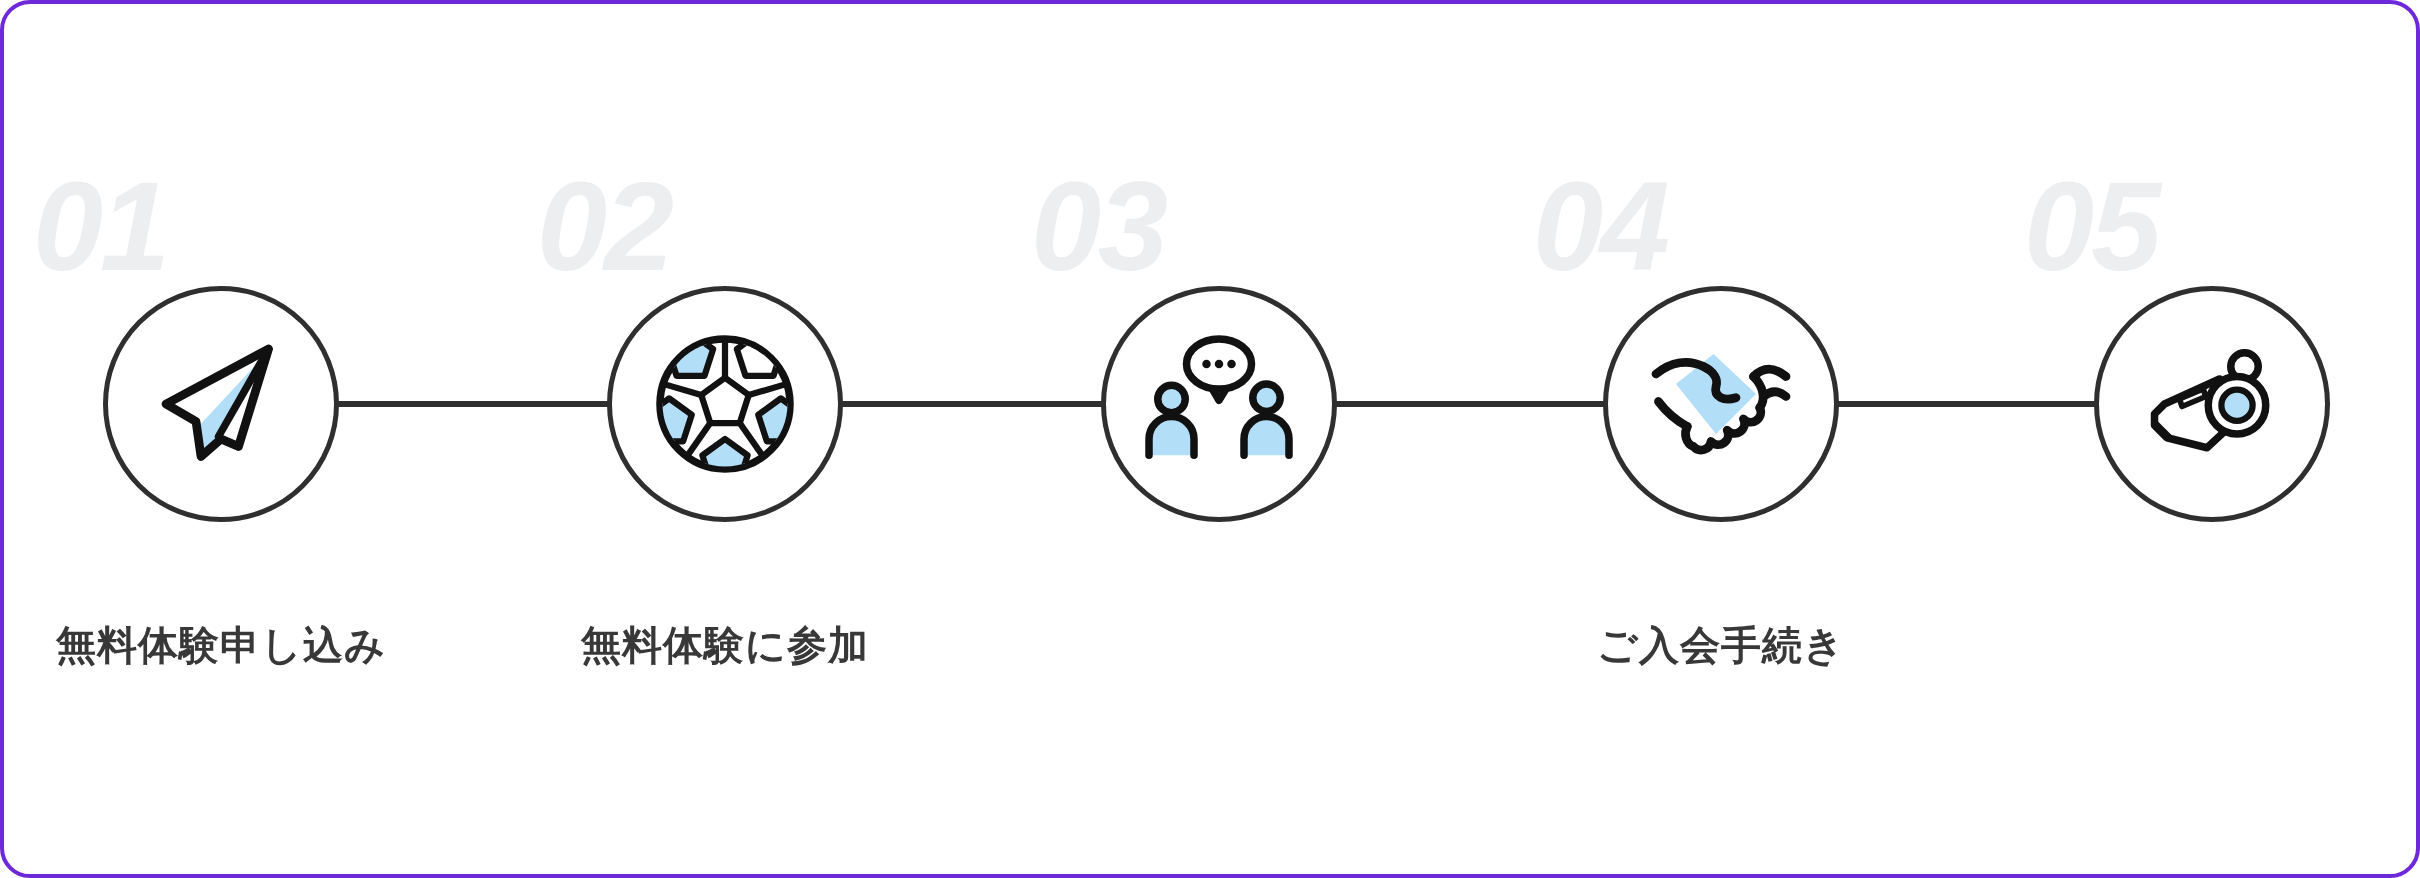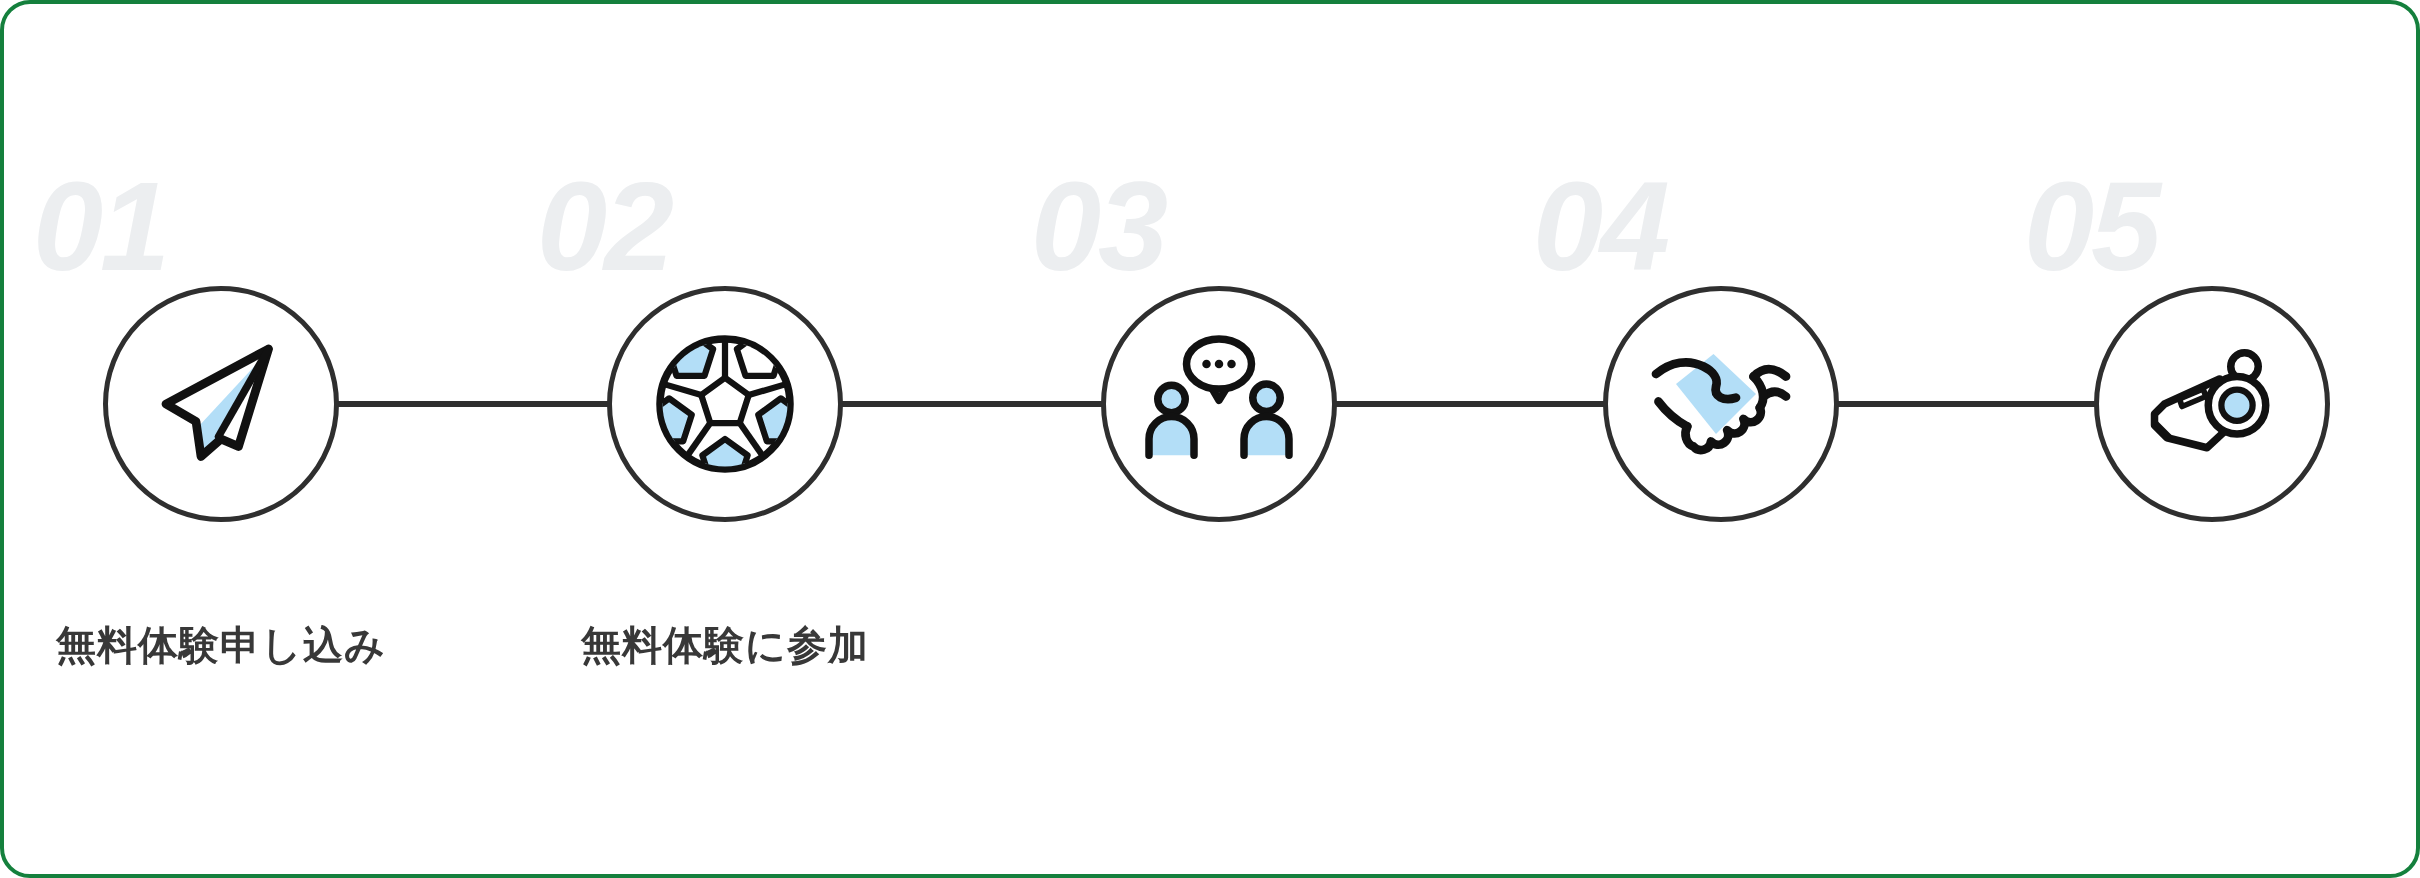--- a/index.html
+++ b/index.html
@@ -9,21 +9,21 @@
     --ghost:#eceef0;
     --label:#383838;
   }
   *{margin:0;padding:0;box-sizing:border-box;}
   html,body{background:#ffffff;}
   body{font-family:"Liberation Sans","DejaVu Sans",sans-serif;}
   .canvas{
     position:relative;
     width:2420px;height:878px;
     background:#ffffff;
-    border:4px solid #15803d;
+    border:4px solid #6d28d9;
     border-radius:30px;
     overflow:hidden;
   }
   .connector{
     position:absolute;
     left:217px;top:397px;
     width:1991px;height:6px;
     background:var(--line);
     z-index:1;
   }
@@ -144,20 +144,21 @@
         <g fill="none" stroke="#111111" stroke-width="7" stroke-linecap="round" stroke-linejoin="round">
           <path d="M8,36 C20,26 34,24 46,30 C54,34 58,40 56,46 C54,54 62,58 72,55"></path>
           <path d="M112,38 C102,30 94,30 86,38"></path>
           <path d="M112,54 C106,49 100,49 94,54"></path>
           <path d="M86,38 C94,46 96,56 91,63"></path>
           <path d="M91,63 a8,8 0 0 1 -13,9 a8,8 0 0 1 -13,9 a8,8 0 0 1 -13,9 a8,8 0 0 1 -14,4 C32,92 30,84 33,78"></path>
           <path d="M10,58 C16,66 24,73 33,78"></path>
         </g>
       </svg>
     </div>
+    <div class="label">ご入会手続き</div>
   </div>
 
   <div class="step s5">
     <div class="ghost">05</div>
     <div class="circle">
       <svg width="150" height="150" viewBox="0 0 120 120">
         <circle cx="86" cy="30" r="11" fill="none" stroke="#111111" stroke-width="6"></circle>
         <path d="M66,40 L22,60 L14,68 L14,77 L24,87 L56,95 L70,82 Z" fill="#ffffff" stroke="#111111" stroke-width="6" stroke-linejoin="round"></path>
         <path d="M14,74 L26,86" fill="none" stroke="#111111" stroke-width="4" stroke-linecap="round"></path>
         <circle cx="80" cy="61" r="23" fill="#ffffff" stroke="#111111" stroke-width="6"></circle>

